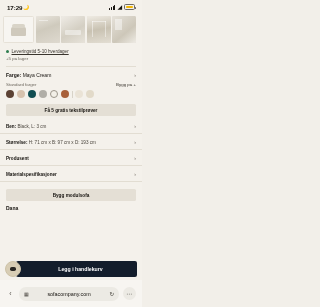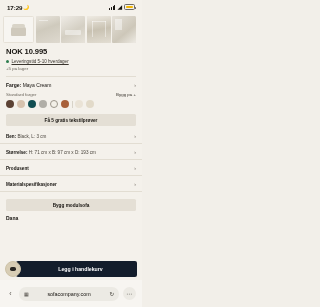--- a/index.html
+++ b/index.html
@@ -144,21 +144,20 @@
           <div class="ti-bar" style="left:5px;top:5px;width:1px;height:16px"></div>
           <div class="ti-bar" style="left:18px;top:5px;width:1px;height:16px"></div>
         </div>
       <div class="thumb sm">
           <div class="t-img ti4"></div>
           <div class="ti-bar" style="left:3px;top:3px;width:7px;height:11px"></div>
         </div>
     </div>
 
     <div class="sec">
-      <div class="price">NOK 10.995</div>
       <div class="deliv">
         <span class="dot"></span>
         <span class="deliv-txt">Leveringstid 5-10 hverdager</span>
       </div>
       <div class="stock">+5 på lager</div>
     </div>
 
     <div class="rule"></div>
 
     <div class="sec">

